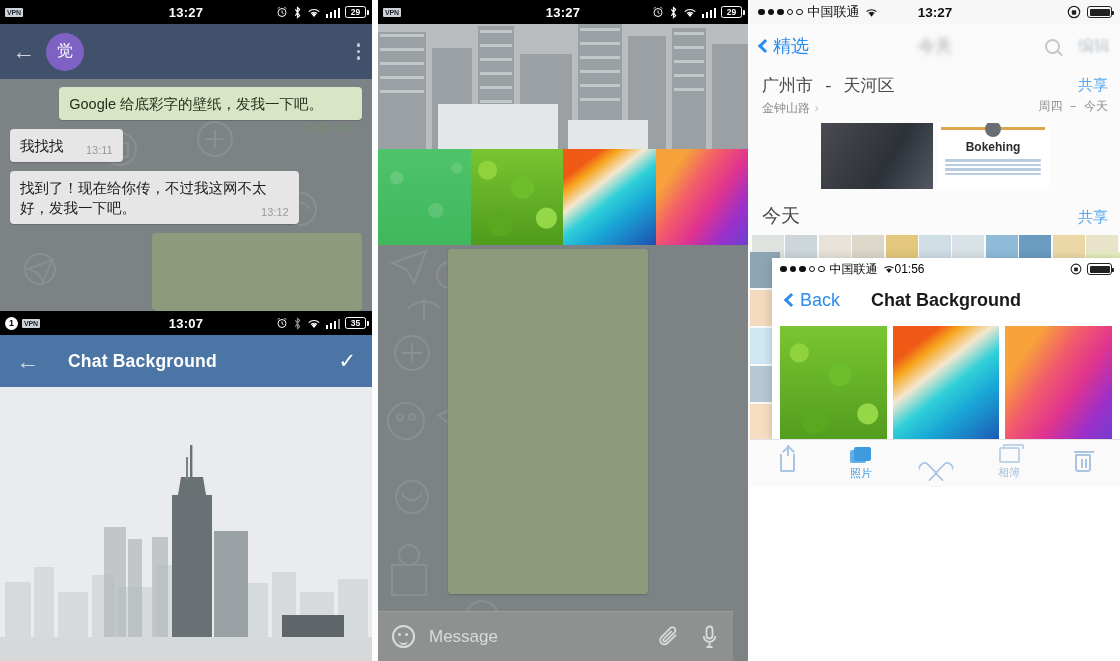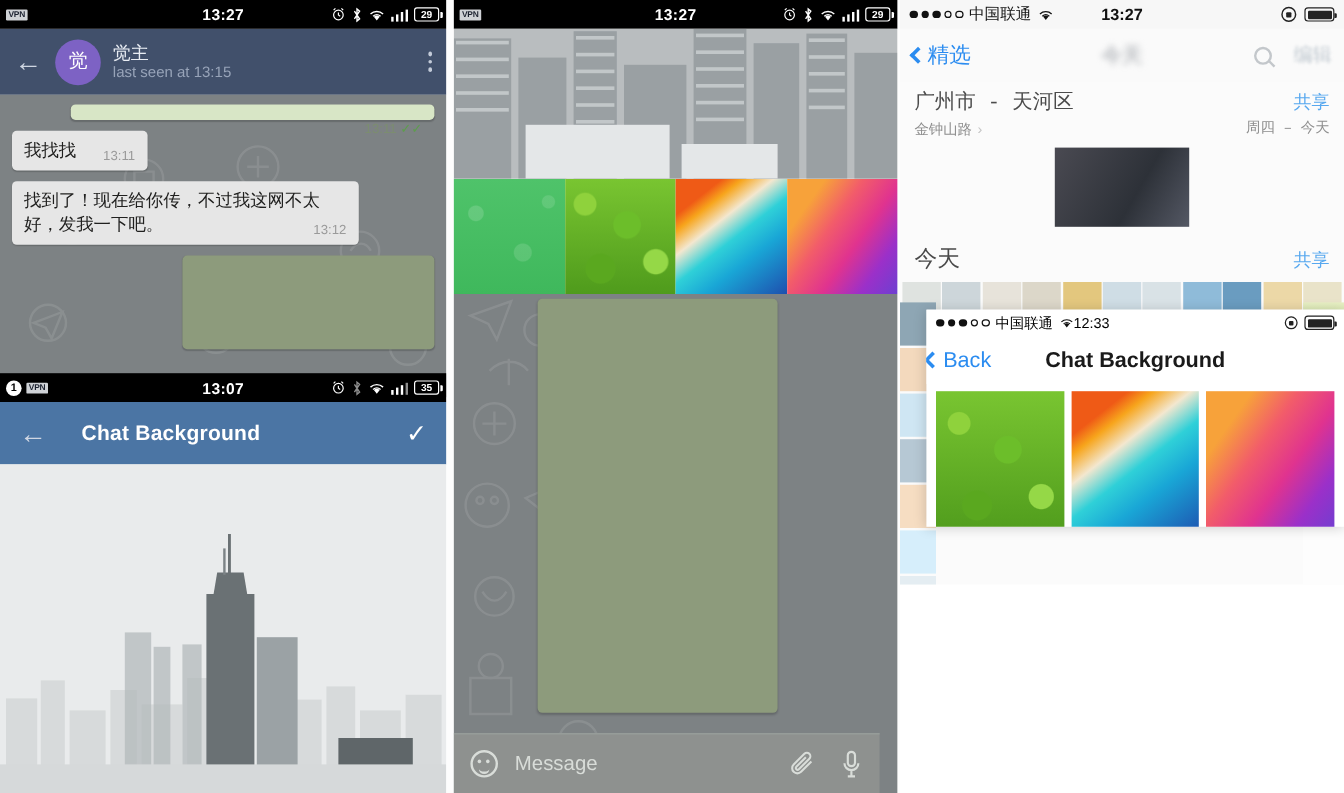--- a/index.html
+++ b/index.html
@@ -162,21 +162,21 @@
   .thumbstrip { display:flex; gap:1.5px; padding:0 2px; height:26px; overflow:hidden; }
   .thumbstrip > div { flex:1; }
   .filmleft { position:absolute; left:0; top:252px; width:30px; }
   .filmleft > div { height:36px; margin-bottom:2px; }
 
   
   .sheet { position:absolute; left:22px; right:0; top:258px; bottom:48px;
      background:#fff; box-shadow:0 1px 10px rgba(0,0,0,.18); overflow:hidden; }
   .sheetstatus { height:22px; display:flex; align-items:center; padding:0 8px;
      font-size:12px; position:relative; background:#fff; }
-  .sheetnav { height:40px; display:flex; align-items:center; padding:0 0; background:#fff;
+  .sheetnav { height:40px; display:flex; align-items:center; padding:0 14px; background:#fff;
      position:relative; }
   .sheetnav .bk { display:flex; align-items:center; color:#2b8cf0; font-size:18px; gap:4px; }
   .sheetnav .tt { position:absolute; left:0; right:0; text-align:center; font-size:18px;
      font-weight:bold; color:#1a1a1a; }
   .grid { display:grid; grid-template-columns:repeat(3,1fr); gap:6px; padding:6px 8px; }
   .grid > div { height:122px; }
 
   .bottombar { position:absolute; left:0; right:0; bottom:0; height:48px; background:#fafafa;
      display:flex; align-items:center; border-top:1px solid #e3e3e3; }
   .bitem { flex:1; display:flex; flex-direction:column; align-items:center; justify-content:center;
@@ -234,24 +234,20 @@
             <i></i>
             <i></i>
           </span>
         <span class="batt">29</span>
       </span>
     </div>
 
     <div class="tgheader">
       <span class="backarrow">←</span>
       <span class="avatar">觉</span>
-      <span>
-        <div class="hname">觉主</div>
-        <div class="hsub">last seen at 13:15</div>
-      </span>
       <span class="kebab">
           <i></i>
           <i></i>
           <i></i>
         </span>
     </div>
 
     <div class="chatbody" style="height:252px;">
       <svg class="doodle" viewBox="0 0 372 252" preserveAspectRatio="none">
         <g fill="none" stroke="#fff" stroke-width="2">
@@ -265,20 +261,21 @@
             <path d="M292 130c5-8 13-8 17 0"></path>
           <circle cx="180" cy="200" r="15"></circle>
             <path d="M172 200h16"></path>
           <circle cx="60" cy="110" r="14"></circle>
             <path d="M53 110l7-7 7 7-7 7z"></path>
           <circle cx="340" cy="210" r="15"></circle>
         </g>
       </svg>
       <div class="msgs">
         <div class="bub out">
+          <span>Google 给底彩字的壁纸，发我一下吧。</span>
           <span class="time"><span>13:11</span><span class="ticks">✓✓</span></span>
         </div>
         <div class="bub in" style="max-width:32%">
           <span>我找找</span>
           <span class="time">13:11</span>
         </div>
         <div class="bub in" style="max-width:82%">
           <span>找到了！现在给你传，不过我这网不太好，发我一下吧。</span>
           <span class="time">13:12</span>
         </div>
@@ -533,20 +530,31 @@
           <div class="sl">共享</div>
           <div class="dt">周四 – 今天</div>
         </div>
       </div>
     </div>
 
     <div class="cardstrip">
       <div class="card photo">
         
       </div>
+      <div class="card white">
+        <span class="bkt"></span>
+        <span class="circ"></span>
+        <span class="bkt2">Bokehing</span>
+        <span class="lines">
+            <span></span>
+            <span></span>
+            <span></span>
+            <span></span>
+          </span>
+      </div>
     </div>
 
     <div class="sect">
       <span class="st">今天</span>
       <span class="sh">共享</span>
     </div>
 
     <div class="thumbstrip">
       <div style="background:#dfe3e0"></div>
       <div style="background:#cdd6da"></div>
@@ -588,21 +596,21 @@
               <i class="off"></i>
               <i class="off"></i>
             </span>
           <span>中国联通</span>
           <svg width="12" height="10" viewBox="0 0 20 15">
               <path d="M10 14l-3.5-4.5a5.5 5.5 0 017 0z" fill="#111"></path>
               <path d="M2.5 6.2a11 11 0 0115 0" stroke="#111" stroke-width="1.7" fill="none"></path>
               <path d="M5.5 9a7 7 0 019 0" stroke="#111" stroke-width="1.6" fill="none"></path>
             </svg>
         </span>
-        <span class="ctime">12:33</span>
+        <span class="ctime">01:56</span>
         <span class="rt" style="margin-left:auto;display:flex;align-items:center;gap:5px;">
           <svg width="12" height="12" viewBox="0 0 16 16">
               <circle cx="8" cy="8" r="6.5" fill="none" stroke="#222" stroke-width="1.4"></circle>
               <rect x="5.5" y="6" width="5" height="5" rx="1" fill="#222"></rect>
             </svg>
           <span class="battios">
               <i></i>
             </span>
         </span>
       </div>
@@ -616,15 +624,40 @@
       <div class="grid">
         <div class="sw-leaf"></div>
         <div class="sw-neb"></div>
         <div class="sw-poly"></div>
         <div class="sw-star"></div>
         <div class="sw-road"></div>
         <div class="sw-field"></div>
       </div>
     </div>
 
+    <div class="bottombar">
+      <div class="bitem">
+        <span class="shareic"></span>
+        <span></span>
+      </div>
+      <div class="bitem active">
+        <span class="photosic">
+            <span></span>
+            <span></span>
+          </span>
+        <span>照片</span>
+      </div>
+      <div class="bitem">
+        <span class="hearticon"></span>
+        <span></span>
+      </div>
+      <div class="bitem">
+        <span class="albumic"></span>
+        <span>相簿</span>
+      </div>
+      <div class="bitem">
+        <span class="trashic"></span>
+        <span></span>
+      </div>
+    </div>
   </div>
 
 </div>
 
 </body></html>

